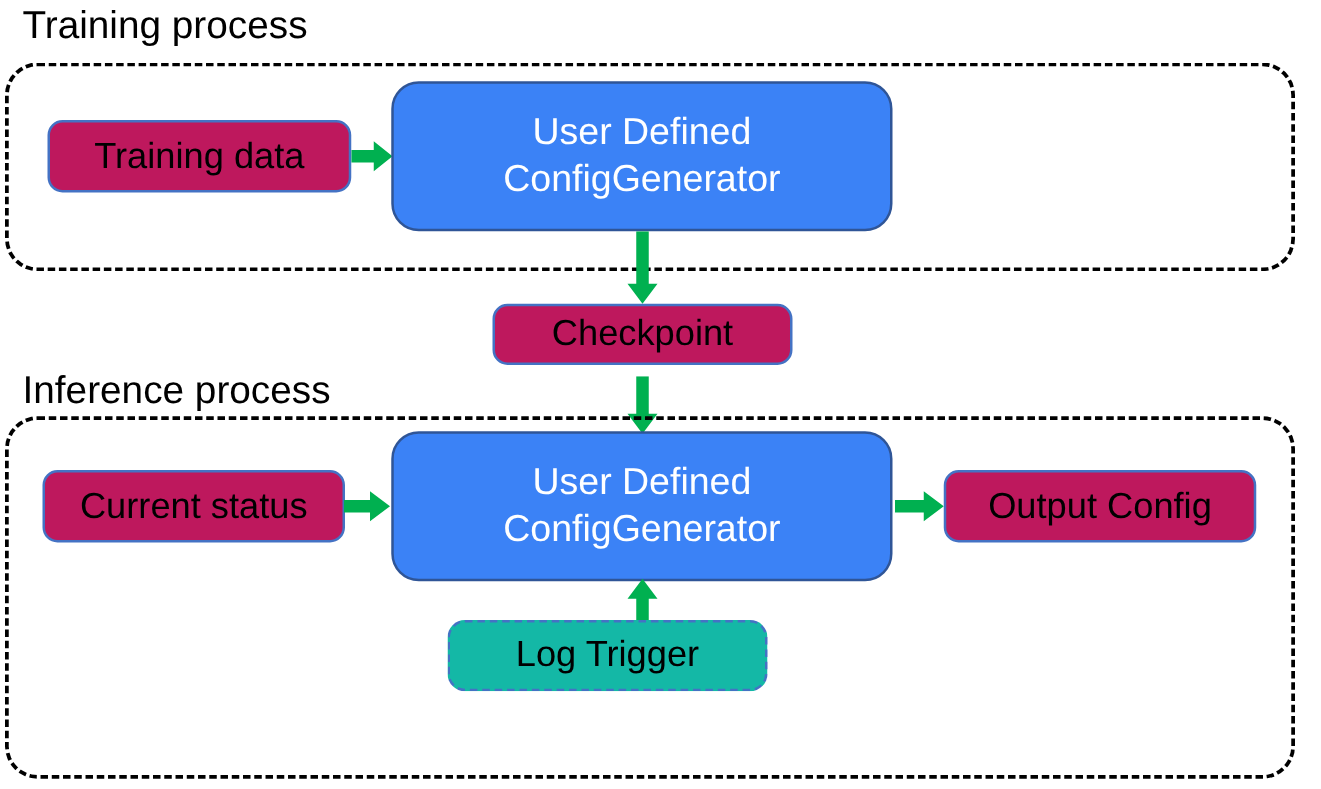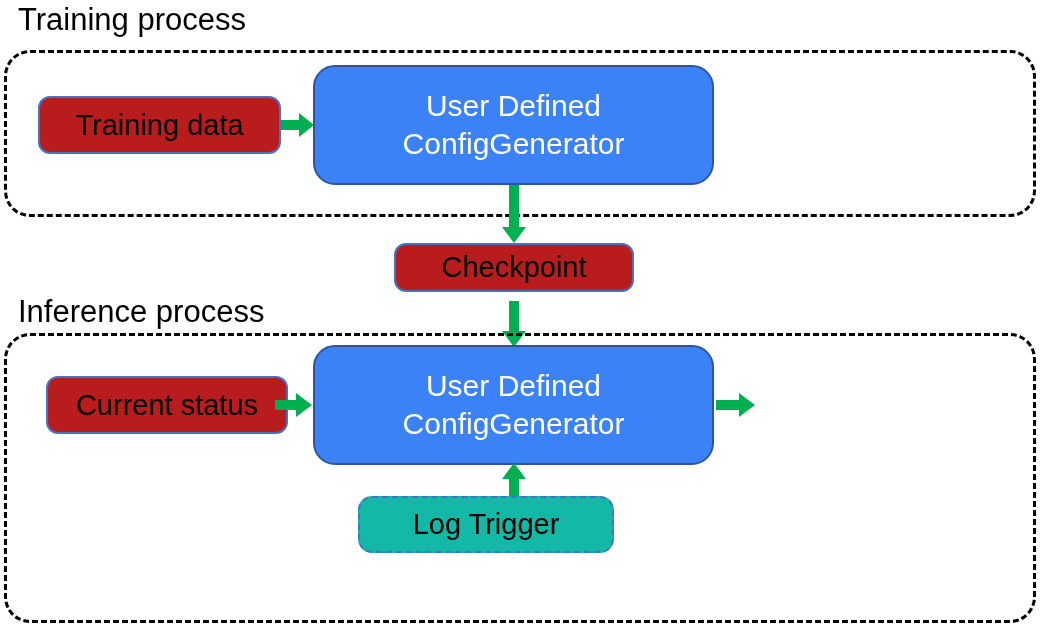--- a/index.html
+++ b/index.html
@@ -45,21 +45,21 @@
     align-items: center;
     justify-content: center;
     text-align: center;
     color: #ffffff;
     font-size: 30px;
     line-height: 1.28;
   }
 
   
   .node-white {
-    background: #b91c1c;
+    background: #be185d;
     border: 2px solid #4472C4;
     border-radius: 12px;
     box-sizing: border-box;
     display: flex;
     align-items: center;
     justify-content: center;
     text-align: right;
     color: #000000;
     font-size: 29px;
     line-height: 1.2;
@@ -122,21 +122,21 @@
   <div class="abs arrow" style="left:499px; top:301px;">
     <svg width="30" height="48" viewBox="0 0 30 48" xmlns="http://www.w3.org/2000/svg">
       <path d="M10 0 L20 0 L20 30 L27 30 L15 46 L3 30 L10 30 Z" fill="#00B050"></path>
     </svg>
   </div>
 
   <div class="abs section-label" style="left:18px; top:296px;">Inference process</div>
 
   <div class="abs process-container" style="left:4px; top:333px; width:1032px; height:290px;"></div>
 
-  <div class="abs node-white" style="left:46px; top:376px; width:242px; height:58px;">
+  <div class="abs node-white" style="left:34px; top:376px; width:242px; height:58px;">
     <span>Current status</span>
   </div>
 
   <div class="abs arrow" style="left:275px; top:390px;">
     <svg width="38" height="30" viewBox="0 0 38 30" xmlns="http://www.w3.org/2000/svg">
       <path d="M0 10 L21 10 L21 3 L37 15 L21 27 L21 20 L0 20 Z" fill="#00B050"></path>
     </svg>
   </div>
 
   <div class="abs node-blue" style="left:313px; top:345px; width:401px; height:120px;">
@@ -145,20 +145,23 @@
       <div>ConfigGenerator</div>
     </div>
   </div>
 
   <div class="abs arrow" style="left:716px; top:390px;">
     <svg width="40" height="30" viewBox="0 0 40 30" xmlns="http://www.w3.org/2000/svg">
       <path d="M0 10 L23 10 L23 3 L39 15 L23 27 L23 20 L0 20 Z" fill="#00B050"></path>
     </svg>
   </div>
 
+  <div class="abs node-white" style="left:755px; top:376px; width:250px; height:58px;">
+    <span>Output Config</span>
+  </div>
 
   <div class="abs arrow" style="left:499px; top:463px;">
     <svg width="30" height="40" viewBox="0 0 30 40" xmlns="http://www.w3.org/2000/svg">
       <path d="M15 0 L27 16 L20 16 L20 40 L10 40 L10 16 L3 16 Z" fill="#00B050"></path>
     </svg>
   </div>
 
   <div class="abs node-trigger" style="left:358px; top:496px; width:256px; height:57px;">
     <span>Log Trigger</span>
   </div>

